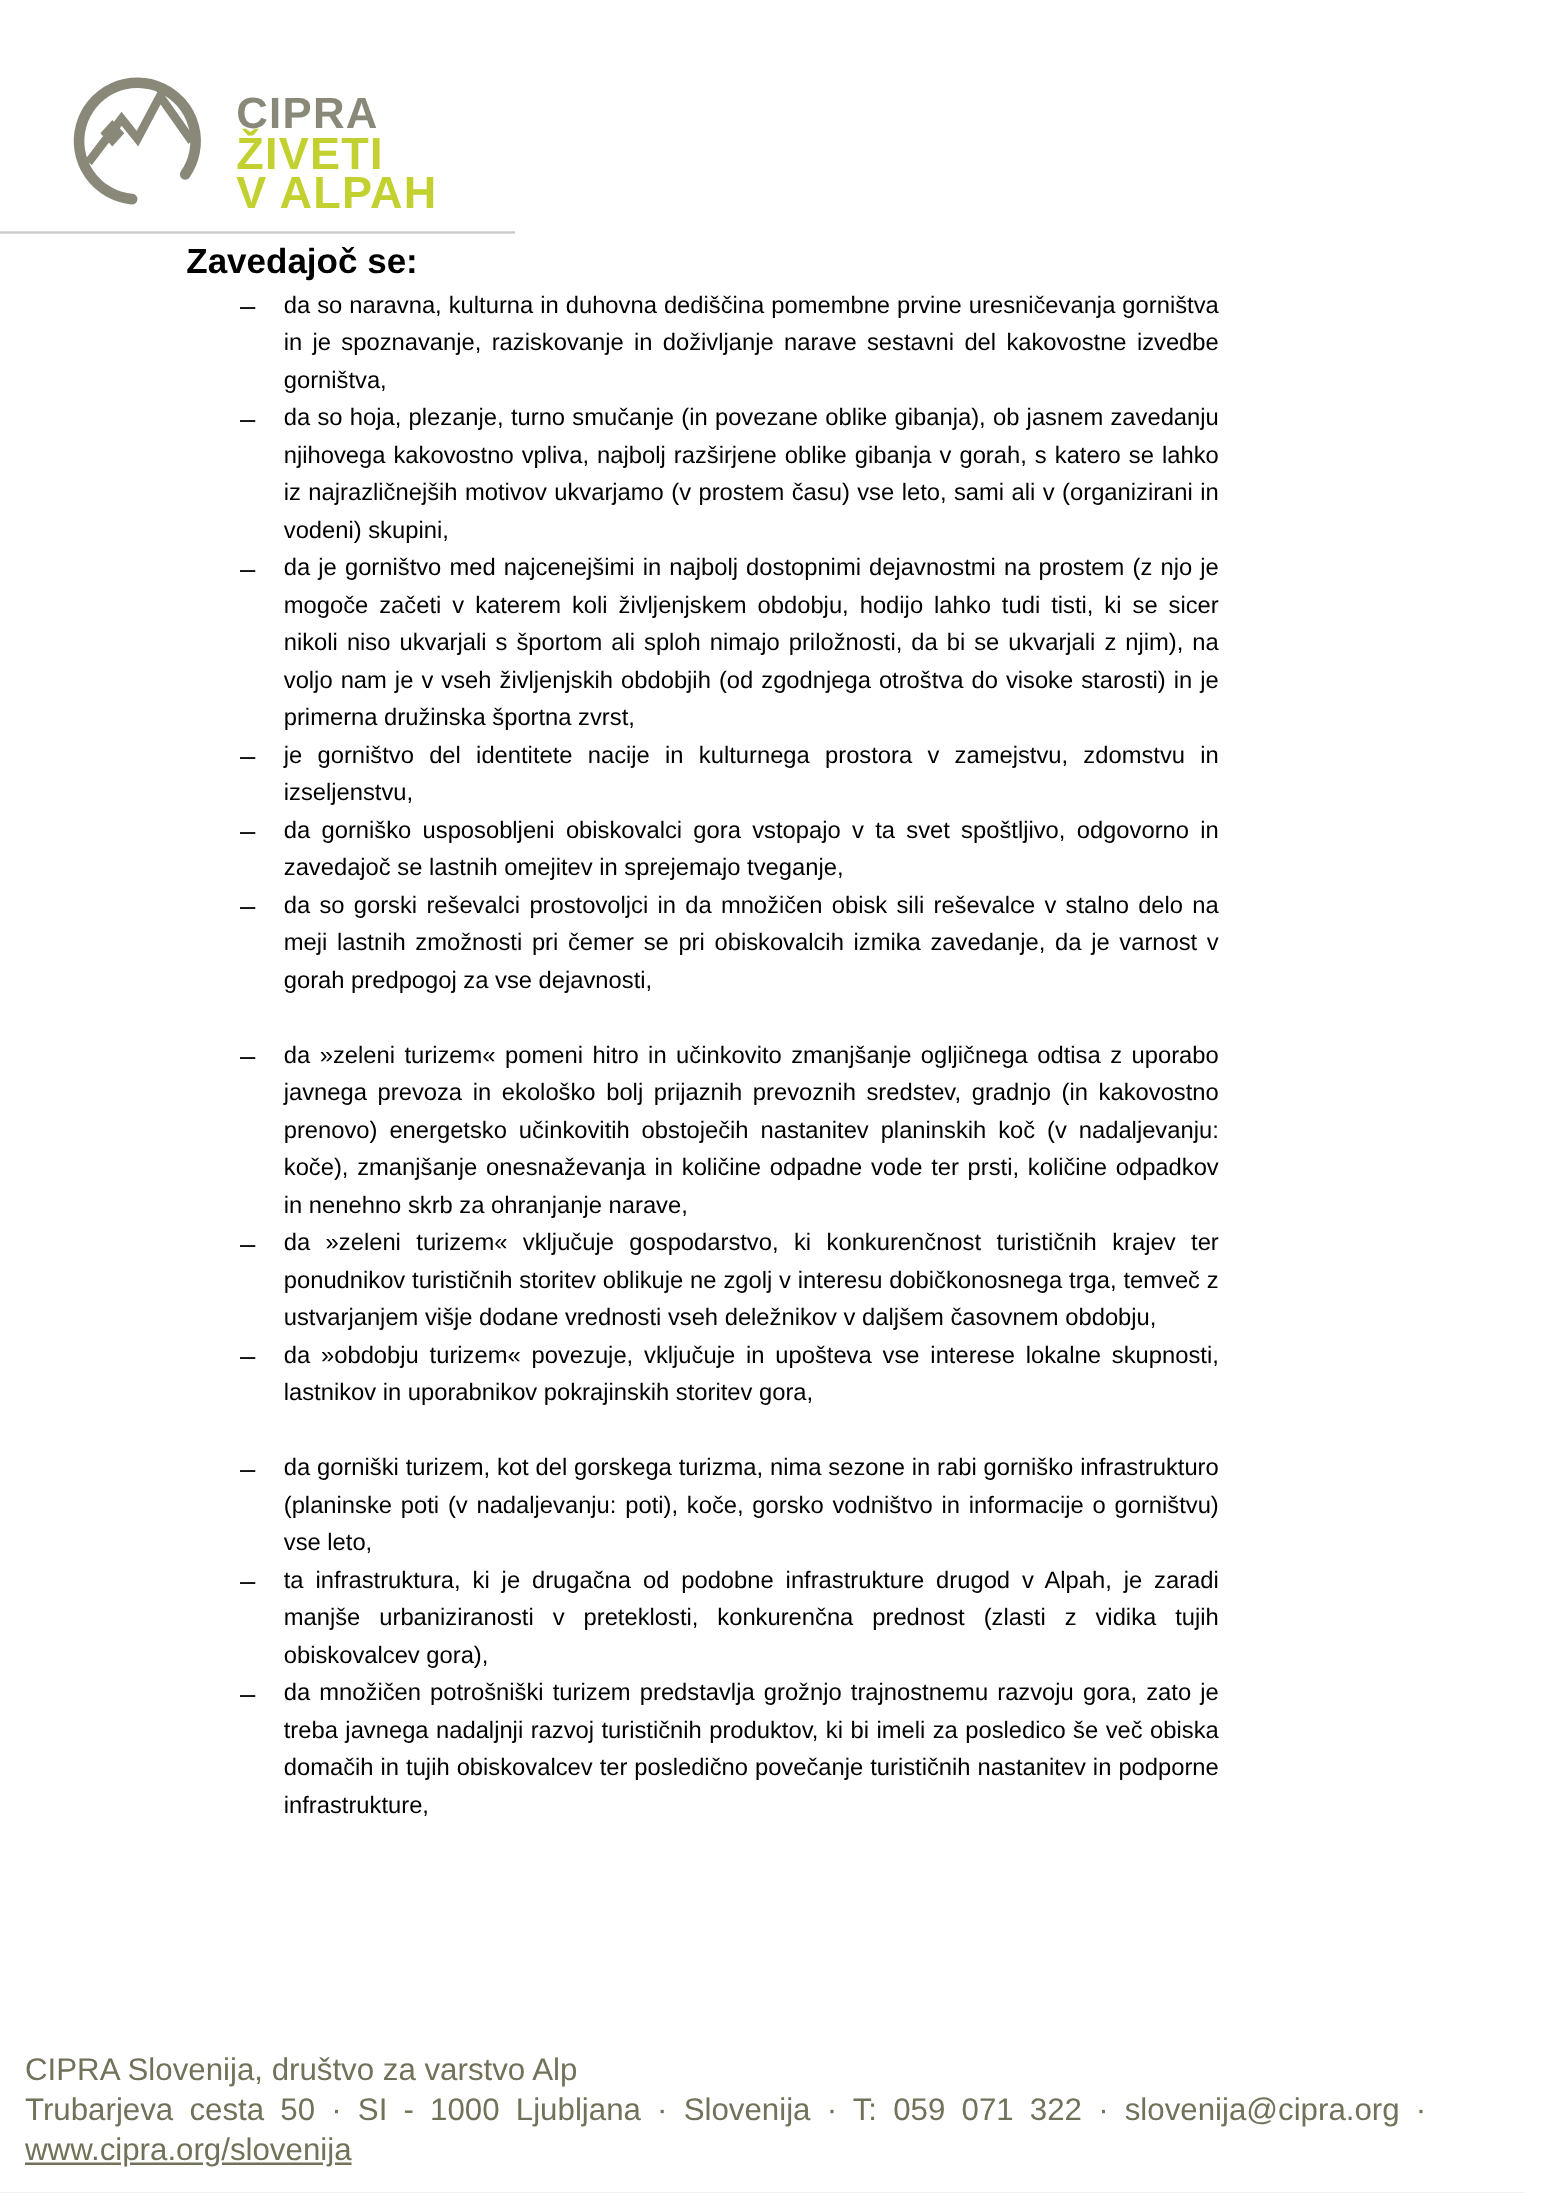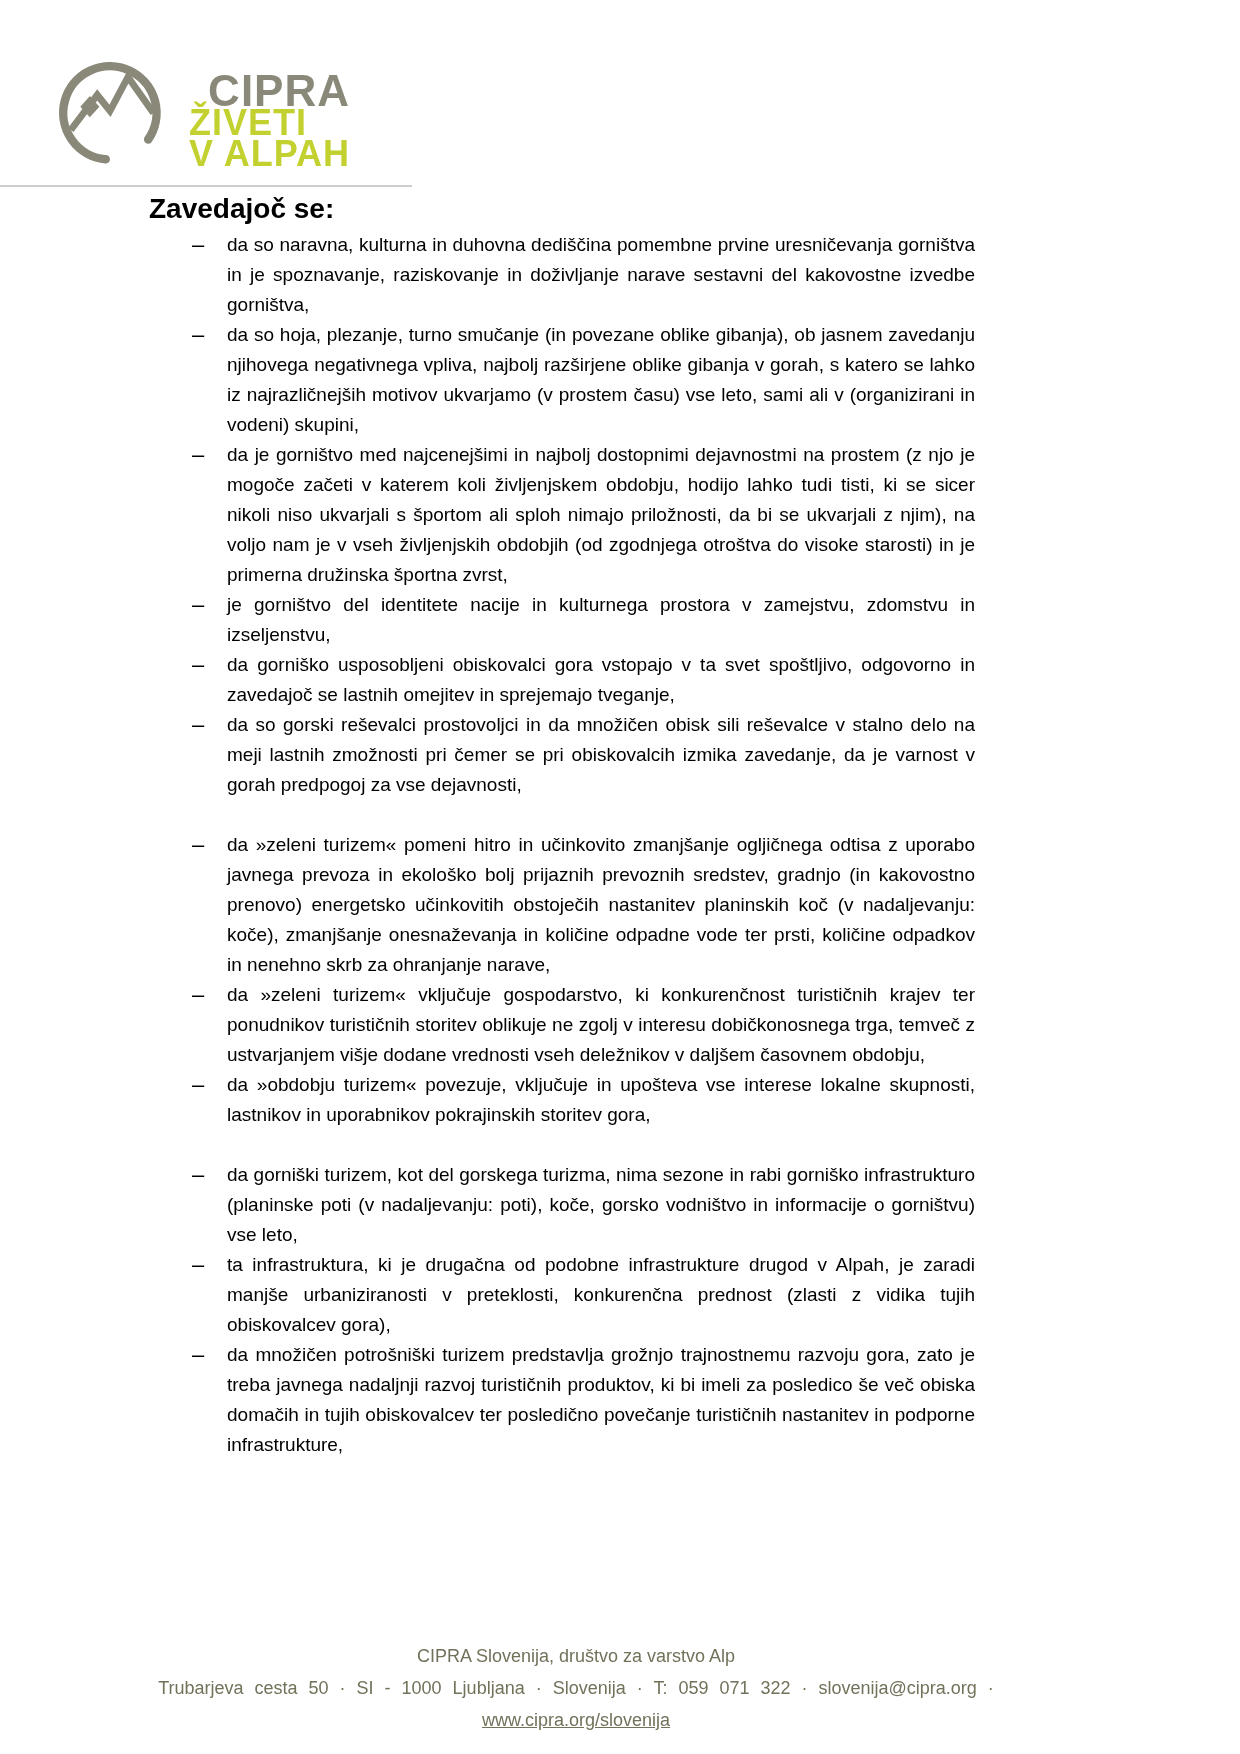--- a/index.html
+++ b/index.html
@@ -8,34 +8,34 @@
     width:1240px;height:1754px;
     margin:0 auto;
     background:#ffffff;
     font-family:"Liberation Sans", sans-serif;
     overflow:hidden;
   }
   
   .logo{position:absolute;left:57px;top:60px;display:flex;align-items:flex-start;}
   .logo svg{width:106px;height:106px;display:block;}
   .logo-text{margin-left:26px;margin-top:14px;}
-  .brand{font-size:44px;font-weight:bold;letter-spacing:1px;color:#8a8979;line-height:33px;text-align:right;}
+  .brand{font-size:35px;font-weight:bold;letter-spacing:1px;color:#8a8979;line-height:33px;}
   .tagline{font-size:36px;font-weight:bold;letter-spacing:1px;color:#c3d130;line-height:31px;}
   .header-rule{position:absolute;left:0;top:185px;width:412px;height:2px;background:#cdcdcd;}
   
   .heading{position:absolute;left:149px;top:193px;margin:0;font-size:28px;font-weight:bold;color:#000;}
   
   .content{position:absolute;left:192px;top:230px;width:783px;color:#000;}
   .group{margin-bottom:30px;}
   .group:last-child{margin-bottom:0;}
   .li{display:flex;align-items:flex-start;}
   .dash{flex:0 0 35px;font-size:22px;line-height:30px;}
   .txt{flex:1;font-size:19px;line-height:30px;text-align:justify;}
   
-  .footer{position:absolute;left:0;top:1640px;width:1152px;text-align:center;color:#72715a;font-size:18px;line-height:32px;}
+  .footer{position:absolute;left:0;top:1640px;width:1152px;color:#72715a;font-size:25px;line-height:32px;padding-left:20px;}
   .footer .address{word-spacing:6px;}
   .footer a{color:#72715a;text-decoration:underline;cursor:pointer;}
 </style>
 </head>
 <body>
 
 <div class="page">
 
   <div class="logo">
     <svg viewBox="0 0 100 100" aria-hidden="true">
@@ -55,21 +55,21 @@
   <h1 class="heading">Zavedajoč se:</h1>
 
   <div class="content">
       <div class="group">
         <div class="li">
           <span class="dash">–</span>
           <span class="txt">da so naravna, kulturna in duhovna dediščina pomembne prvine uresničevanja gorništva in je spoznavanje, raziskovanje in doživljanje narave sestavni del kakovostne izvedbe gorništva,</span>
         </div>
         <div class="li">
           <span class="dash">–</span>
-          <span class="txt">da so hoja, plezanje, turno smučanje (in povezane oblike gibanja), ob jasnem zavedanju njihovega negativnega vpliva, najbolj razširjene oblike gibanja v gorah, s katero se lahko iz najrazličnejših motivov ukvarjamo (v prostem času) vse leto, sami ali v (organizirani in vodeni) skupini,</span>
+          <span class="txt">da so hoja, plezanje, turno smučanje (in povezane oblike gibanja), ob jasnem zavedanju njihovega kakovostno vpliva, najbolj razširjene oblike gibanja v gorah, s katero se lahko iz najrazličnejših motivov ukvarjamo (v prostem času) vse leto, sami ali v (organizirani in vodeni) skupini,</span>
         </div>
         <div class="li">
           <span class="dash">–</span>
           <span class="txt">da je gorništvo med najcenejšimi in najbolj dostopnimi dejavnostmi na prostem (z njo je mogoče začeti v katerem koli življenjskem obdobju, hodijo lahko tudi tisti, ki se sicer nikoli niso ukvarjali s športom ali sploh nimajo priložnosti, da bi se ukvarjali z njim), na voljo nam je v vseh življenjskih obdobjih (od zgodnjega otroštva do visoke starosti) in je primerna družinska športna zvrst,</span>
         </div>
         <div class="li">
           <span class="dash">–</span>
           <span class="txt">je gorništvo del identitete nacije in kulturnega prostora v zamejstvu, zdomstvu in izseljenstvu,</span>
         </div>
         <div class="li">

